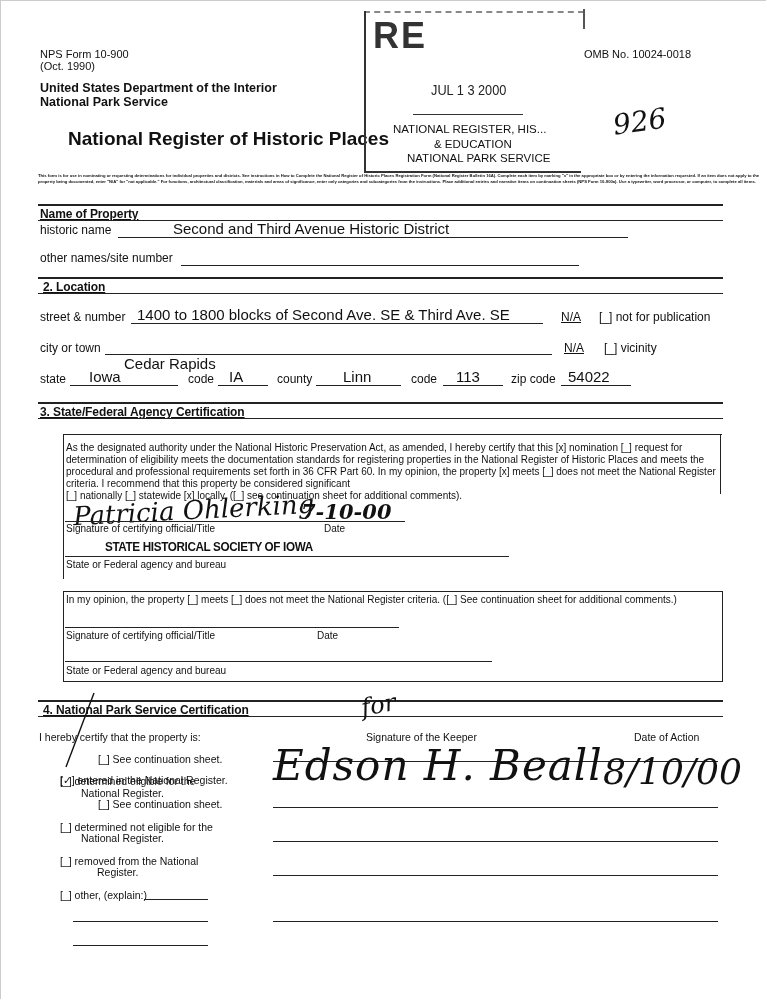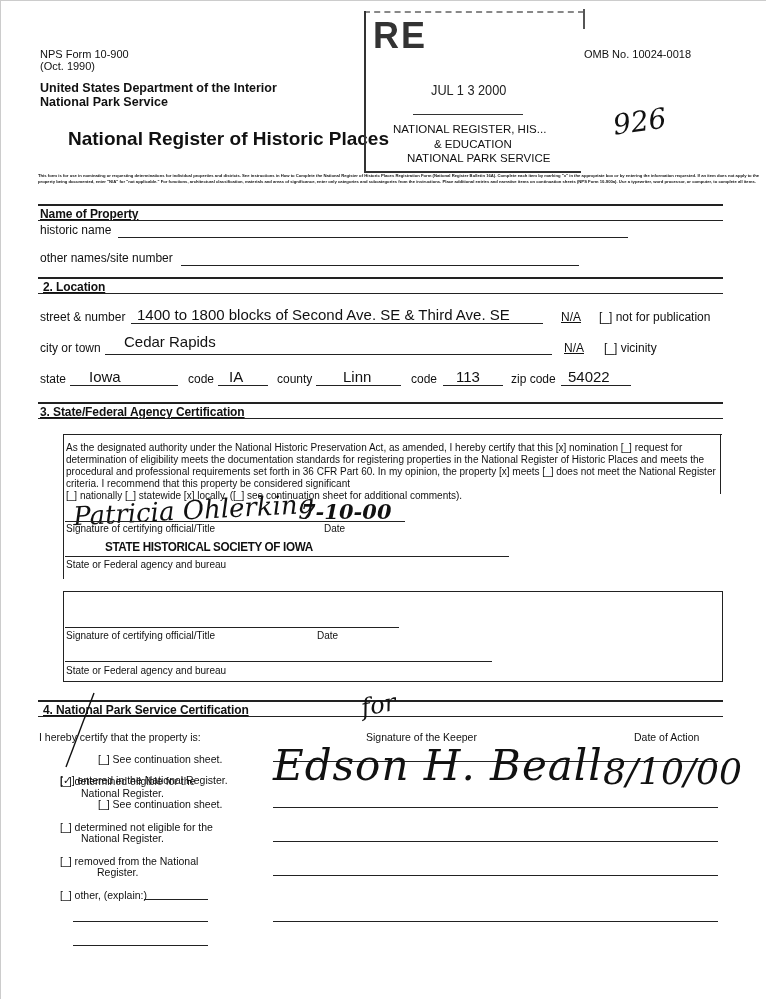--- a/index.html
+++ b/index.html
@@ -48,37 +48,38 @@
   <div class="abs" style="left:433px;top:137px;font-size:11.5px;">&amp; EDUCATION</div>
   <div class="abs" style="left:406px;top:151px;font-size:11.5px;">NATIONAL PARK SERVICE</div>
   <div class="abs hand" style="left:612px;top:104px;font-size:28px;transform:rotate(-8deg);">926</div>
 
   <div class="hline" style="left:37px;top:203px;width:685px;"></div>
   <div class="abs sec" style="left:39px;top:206px;">Name of Property</div>
   <div class="hline thin" style="left:37px;top:219px;width:685px;"></div>
 
   <div class="abs lbl" style="left:39px;top:222px;">historic name</div>
   <div class="fill" style="left:117px;top:222px;width:510px;height:14px;"></div>
+  <div class="abs val" style="left:172px;top:219px;">Second and Third Avenue Historic District</div>
 
   <div class="abs lbl" style="left:39px;top:250px;">other names/site number</div>
   <div class="fill" style="left:180px;top:250px;width:398px;height:14px;"></div>
 
   <div class="hline" style="left:37px;top:276px;width:685px;"></div>
   <div class="abs sec" style="left:42px;top:279px;">2. Location</div>
   <div class="hline thin" style="left:37px;top:292px;width:685px;"></div>
 
   <div class="abs lbl" style="left:39px;top:309px;">street &amp; number</div>
   <div class="fill" style="left:130px;top:308px;width:412px;height:14px;"></div>
   <div class="abs val" style="left:136px;top:305px;">1400 to 1800 blocks of Second Ave. SE &amp; Third Ave. SE</div>
   <div class="abs lbl" style="left:560px;top:309px;text-decoration:underline;">N/A</div>
   <div class="abs lbl" style="left:598px;top:309px;">[_] not for publication</div>
 
   <div class="abs lbl" style="left:39px;top:340px;">city or town</div>
   <div class="fill" style="left:104px;top:339px;width:447px;height:14px;"></div>
-  <div class="abs val" style="left:123px;top:332px;text-align:right;">Cedar Rapids</div>
+  <div class="abs val" style="left:123px;top:354px;text-align:right;">Cedar Rapids</div>
   <div class="abs lbl" style="left:563px;top:340px;text-decoration:underline;">N/A</div>
   <div class="abs lbl" style="left:603px;top:340px;">[_] vicinity</div>
 
   <div class="abs lbl" style="left:39px;top:371px;">state</div>
   <div class="fill" style="left:69px;top:370px;width:108px;height:14px;"></div>
   <div class="abs val" style="left:88px;top:367px;">Iowa</div>
   <div class="abs lbl" style="left:187px;top:371px;">code</div>
   <div class="fill" style="left:217px;top:370px;width:50px;height:14px;"></div>
   <div class="abs val" style="left:228px;top:367px;">IA</div>
   <div class="abs lbl" style="left:276px;top:371px;">county</div>
@@ -106,20 +107,21 @@
   <div class="abs hand" style="left:72px;top:494px;font-size:26px;transform:rotate(-3deg);">Patricia Ohlerking</div>
   <div class="abs hand" style="left:300px;top:498px;font-size:21px;font-weight:bold;">7-10-00</div>
   <div class="fill" style="left:64px;top:506px;width:340px;height:14px;"></div>
   <div class="abs p" style="left:65px;top:522px;">Signature of certifying official/Title</div>
   <div class="abs p" style="left:323px;top:522px;">Date</div>
   <div class="abs" style="left:104px;top:538px;font-size:13px;font-weight:900;letter-spacing:-0.4px;transform:scaleX(0.9);transform-origin:left;">STATE HISTORICAL SOCIETY OF IOWA</div>
   <div class="fill" style="left:64px;top:541px;width:444px;height:14px;"></div>
   <div class="abs p" style="left:65px;top:558px;">State or Federal agency and bureau</div>
 
   <div class="box" style="left:62px;top:590px;width:658px;height:89px;"></div>
+  <div class="abs p" style="left:65px;top:593px;">In my opinion, the property [_] meets [_] does not meet the National Register criteria. ([_] See continuation sheet for additional comments.)</div>
   <div class="fill" style="left:64px;top:614px;width:334px;height:12px;"></div>
   <div class="abs p" style="left:65px;top:629px;">Signature of certifying official/Title</div>
   <div class="abs p" style="left:316px;top:629px;">Date</div>
   <div class="fill" style="left:64px;top:648px;width:427px;height:12px;"></div>
   <div class="abs p" style="left:65px;top:664px;">State or Federal agency and bureau</div>
 
   <div class="hline" style="left:37px;top:699px;width:685px;"></div>
   <div class="abs sec" style="left:42px;top:702px;">4. National Park Service Certification</div>
   <div class="hline thin" style="left:37px;top:715px;width:685px;"></div>
   <svg class="abs" style="left:55px;top:690px;" width="50" height="80">

